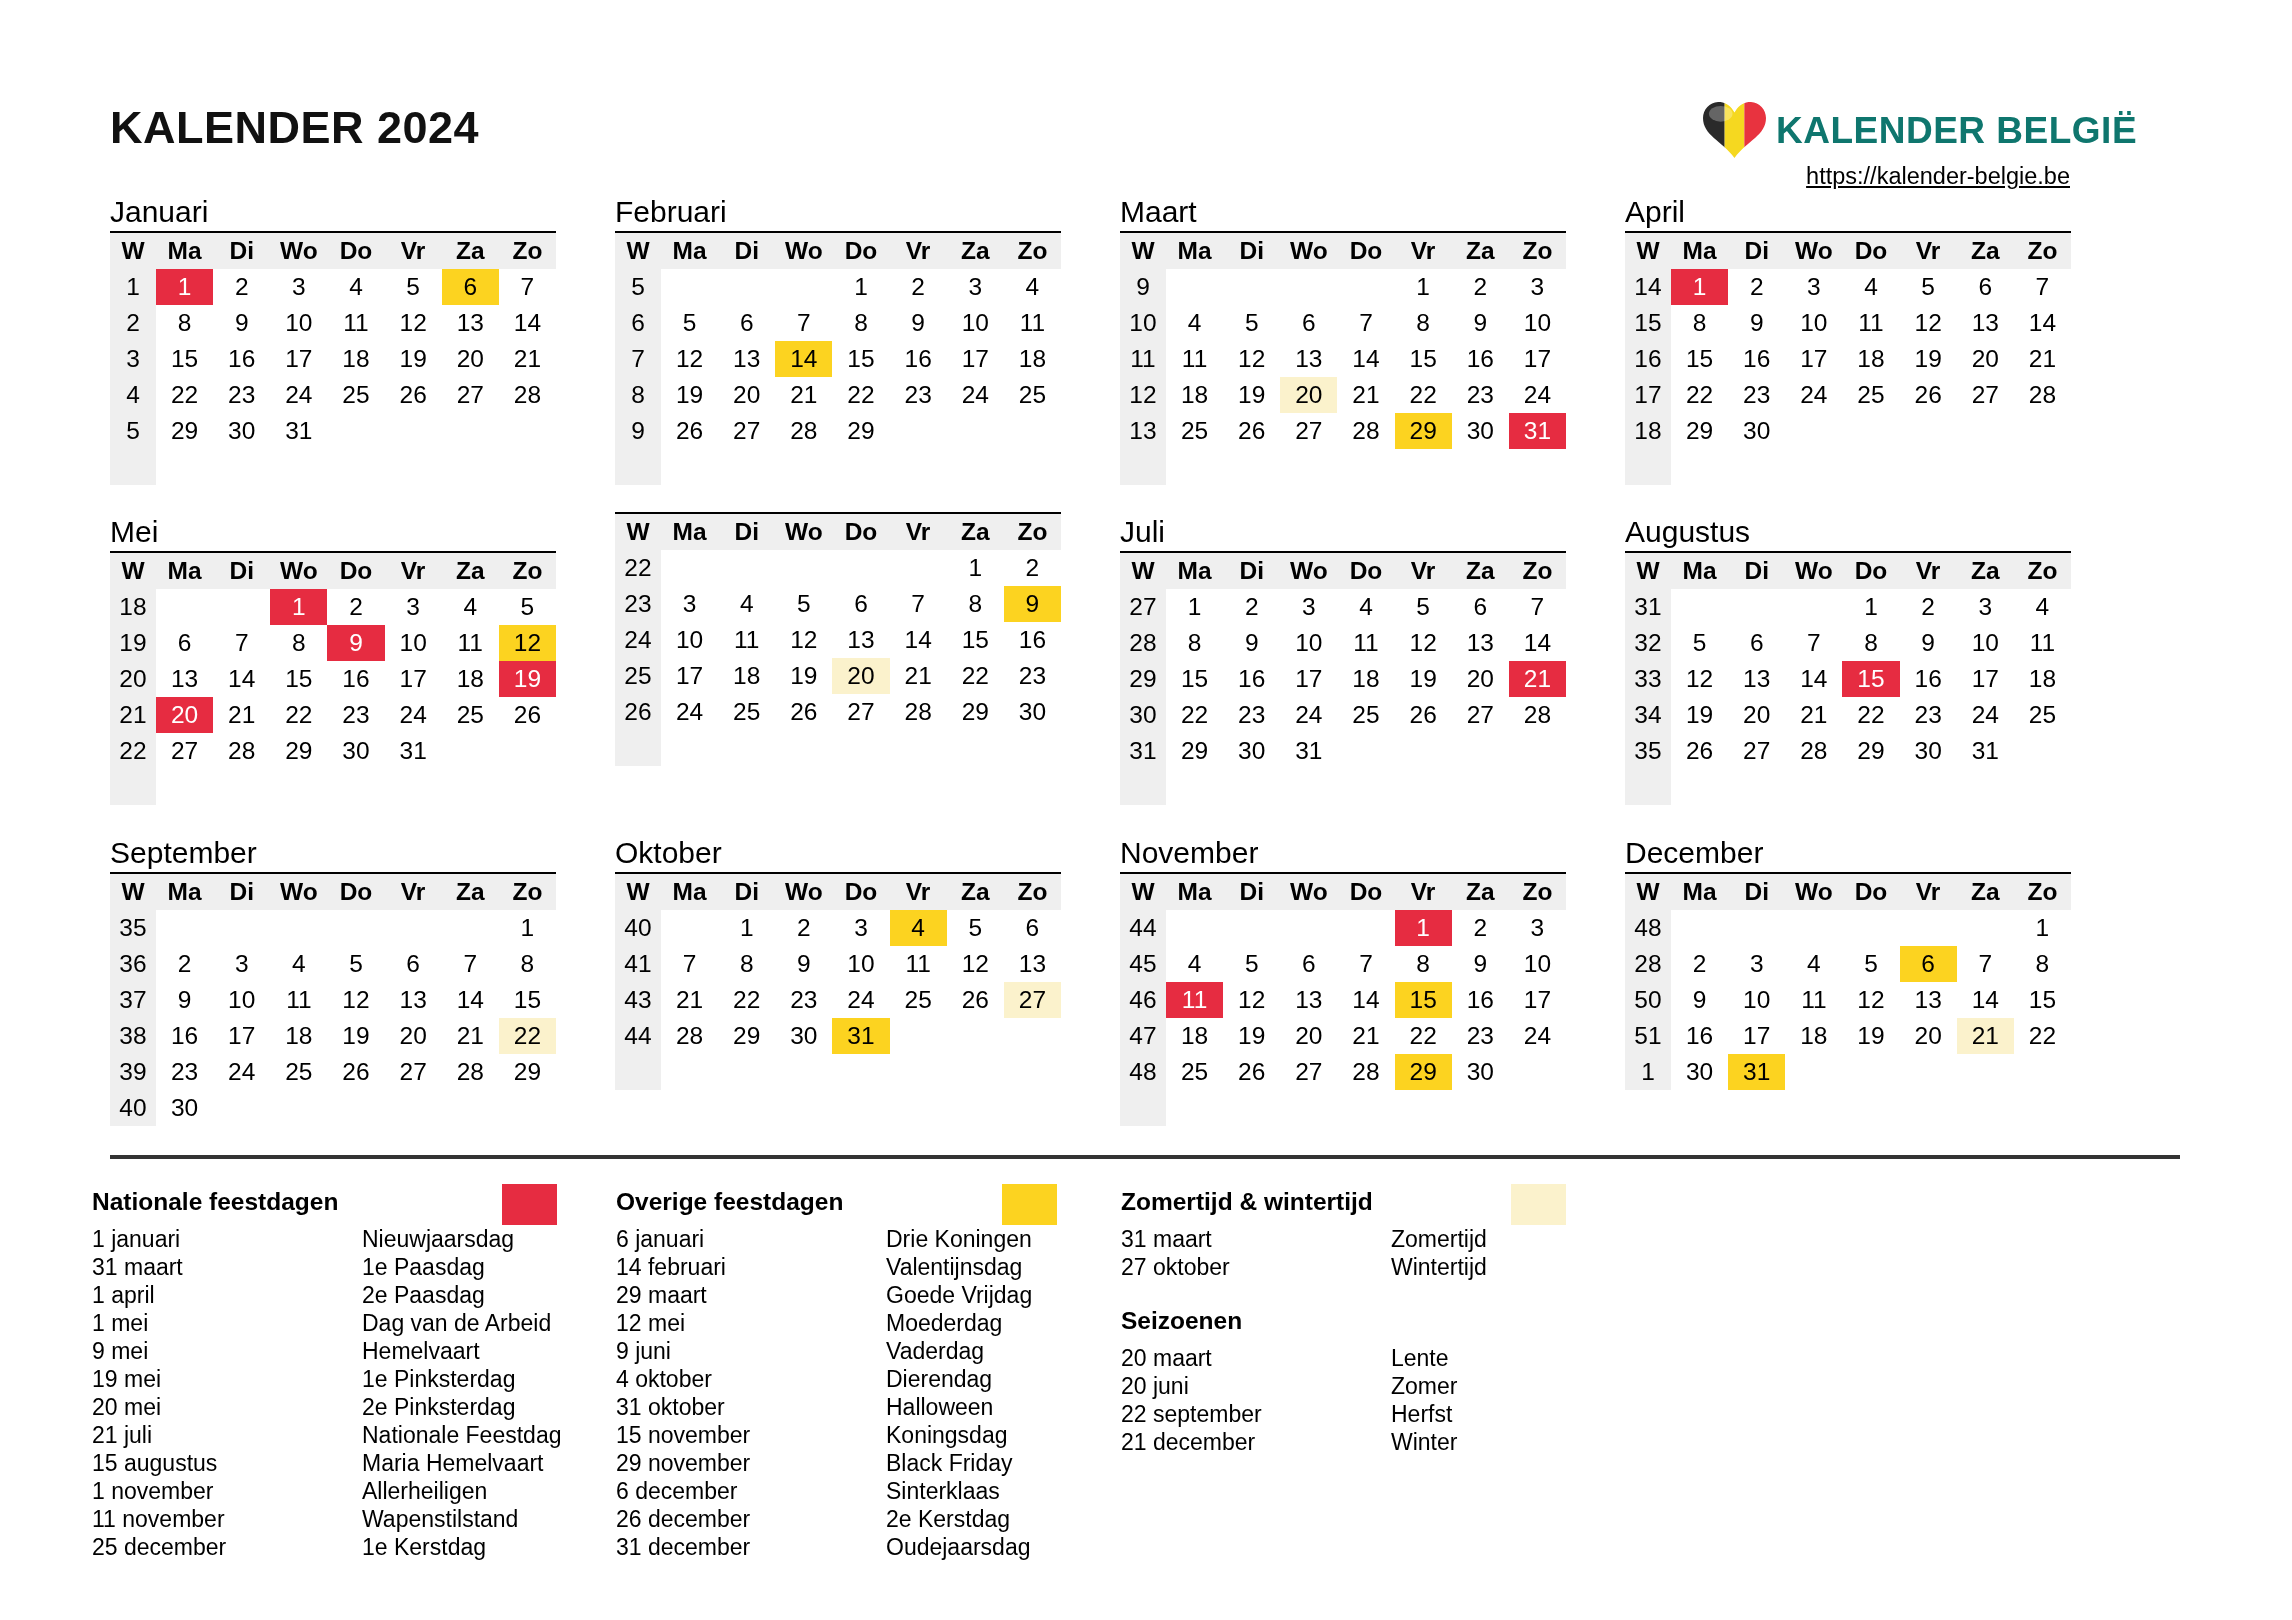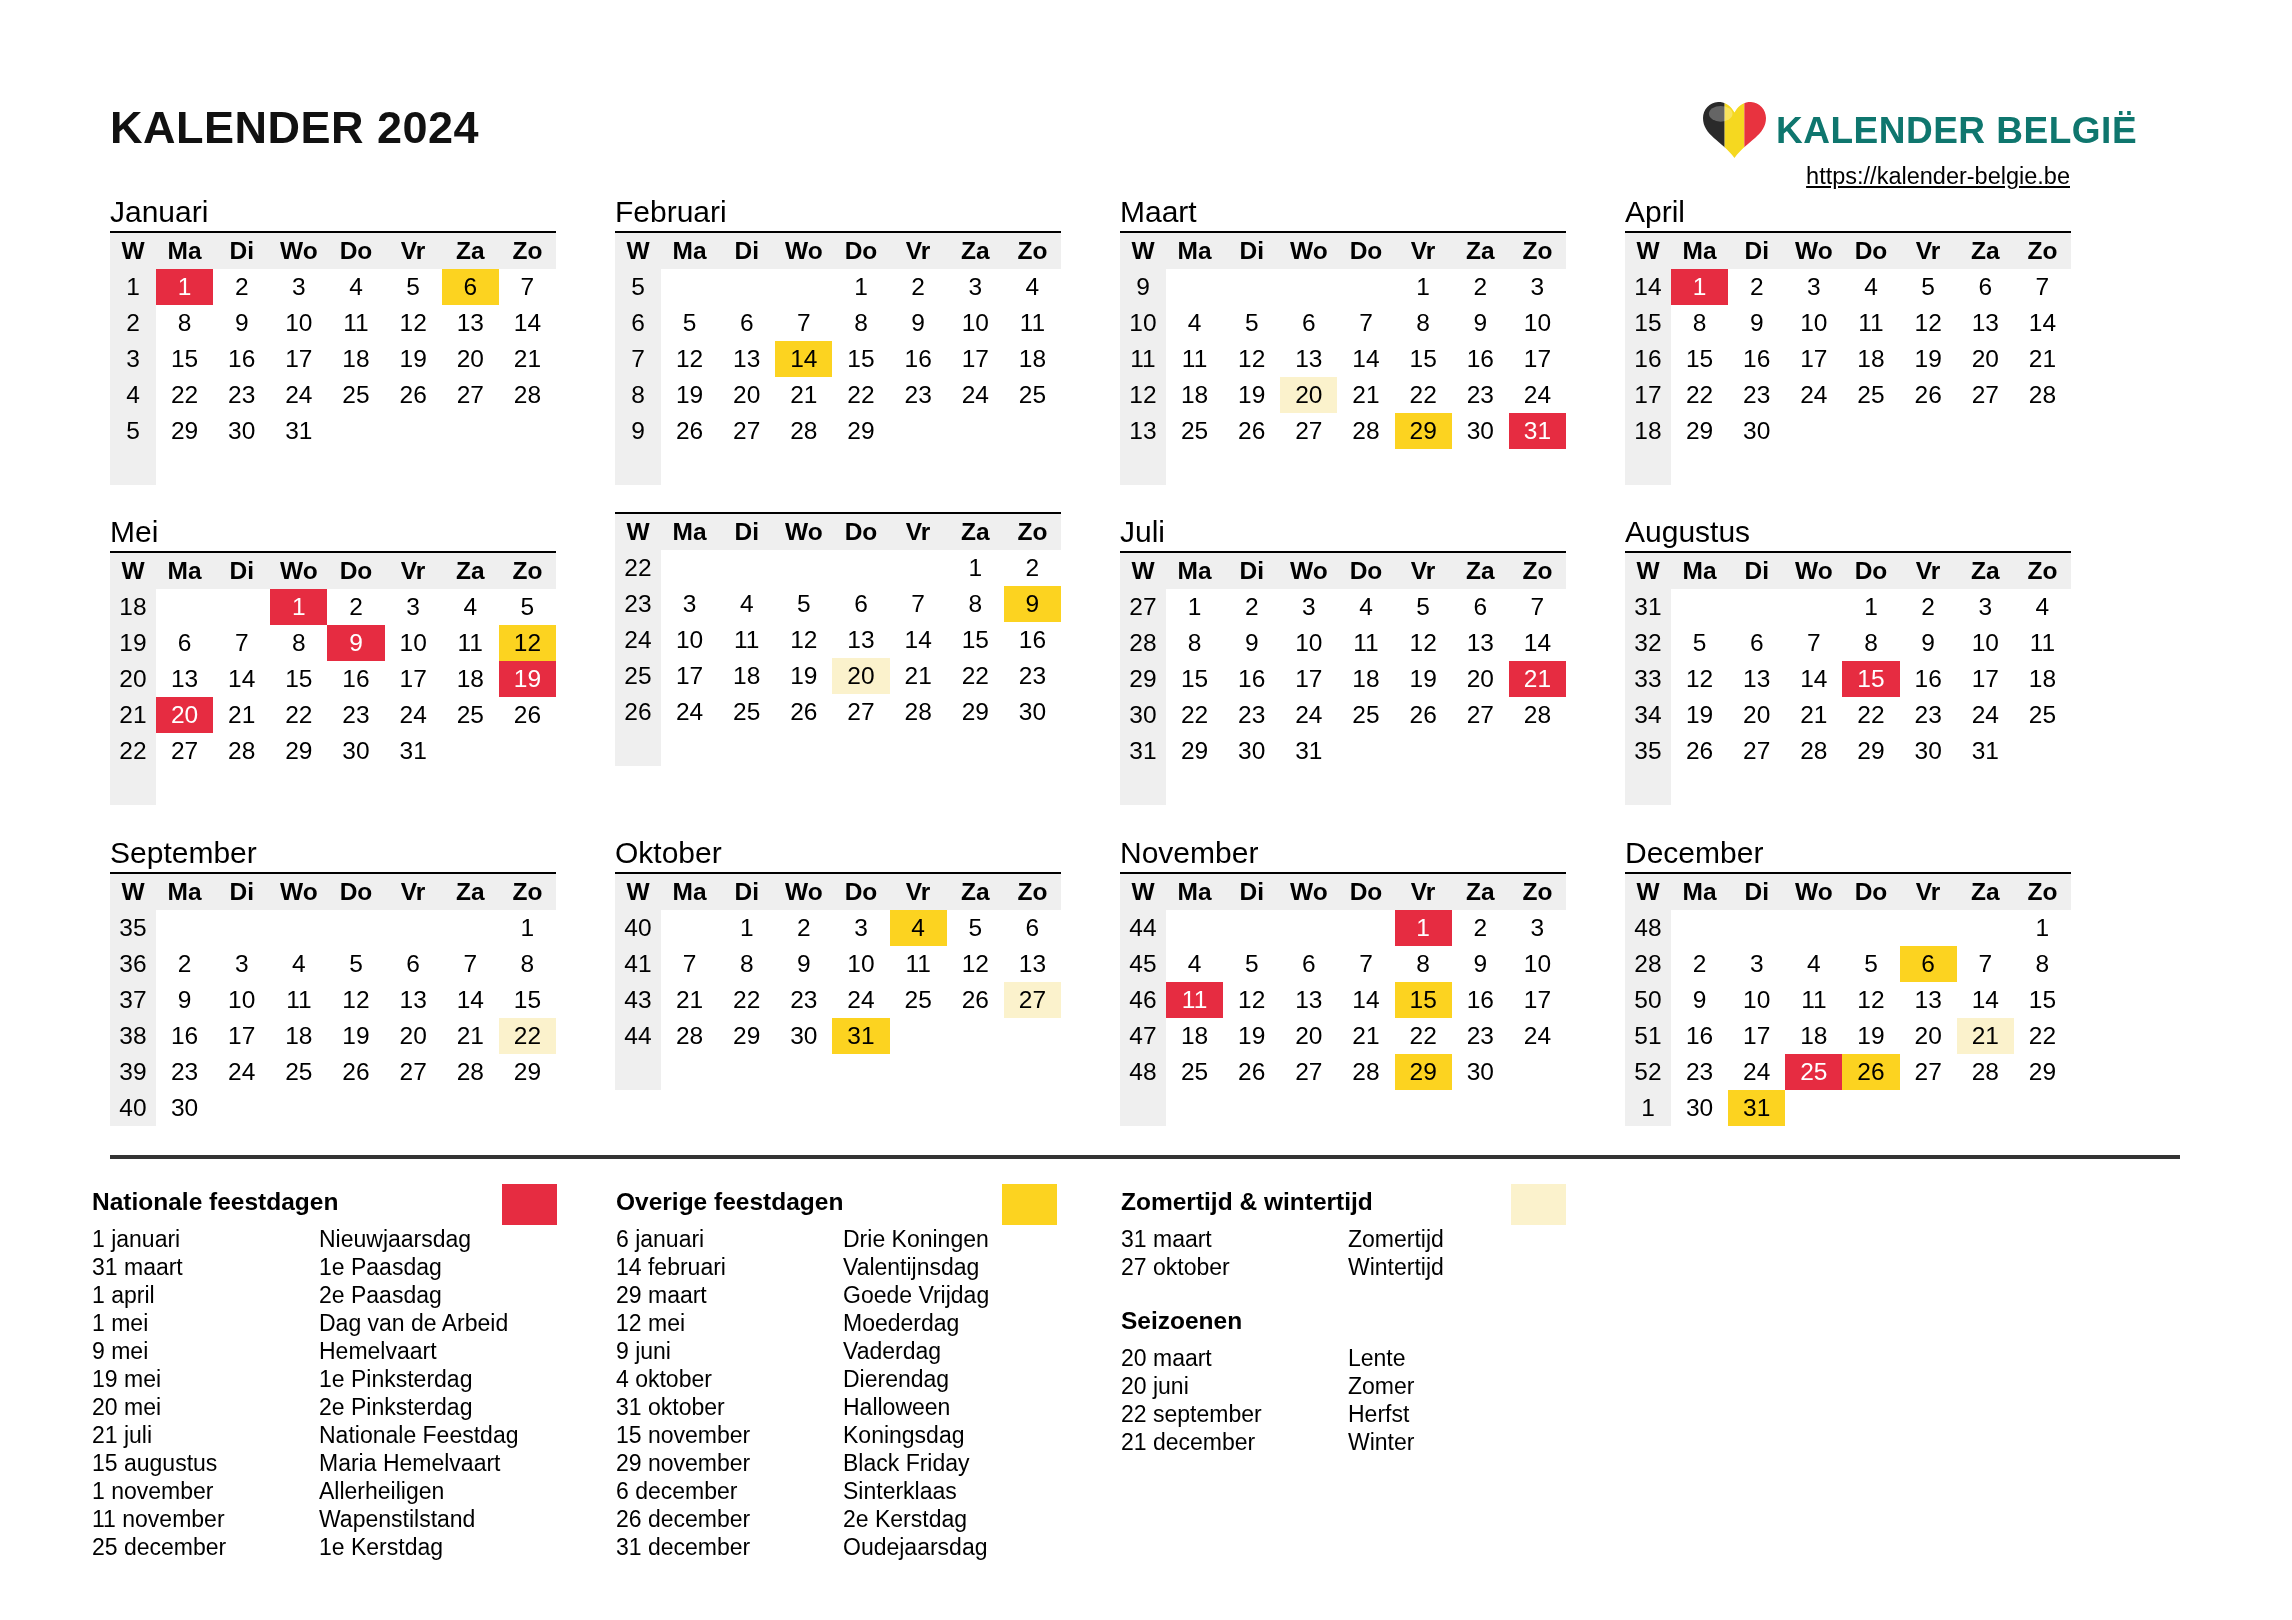--- a/index.html
+++ b/index.html
@@ -44,21 +44,21 @@
   .hl-yellow{background:var(--c-yellow);color:#000;}
   .hl-pale{background:var(--c-pale);color:#000;}
   .divider{
     position:absolute;left:110px;top:1155px;width:2070px;height:3.9px;background:#333;
   }
   .legend-block{position:absolute;width:490px;top:1187px;}
   .lb-1{left:92px;}
   .lb-2{left:616px;}
   .lb-3{left:1121px;}
   .legend-heading{font-size:24.5px;font-weight:bold;height:33px;line-height:29px;margin-bottom:4.9px;}
-  .legend-row{display:flex;height:28px;line-height:28px;font-size:23px;}
+  .legend-row{display:flex;height:28px;line-height:28px;font-size:23px;gap:43px;}
   .legend-date{width:227px;}
   .legend-name{flex:1;}
   .legend-subgap{height:25.5px;}
   .swatch{position:absolute;top:1184px;width:55px;height:41px;}
   .sw-1{left:502px;background:var(--c-red);}
   .sw-2{left:1002px;background:var(--c-yellow);}
   .sw-3{left:1511px;background:var(--c-pale);}
 </style>
 </head>
 <body>
@@ -1004,30 +1004,20 @@
               <td class="wcol">51</td>
               <td>16</td>
               <td>17</td>
               <td>18</td>
               <td>19</td>
               <td>20</td>
               <td class="hl-pale">21</td>
               <td>22</td>
             </tr>
             <tr>
-              <td class="wcol">52</td>
-              <td>23</td>
-              <td>24</td>
-              <td class="hl-red">25</td>
-              <td class="hl-yellow">26</td>
-              <td>27</td>
-              <td>28</td>
-              <td>29</td>
-            </tr>
-            <tr>
               <td class="wcol">1</td>
               <td>30</td>
               <td class="hl-yellow">31</td>
               <td></td>
               <td></td>
               <td></td>
               <td></td>
               <td></td>
             </tr>
           </tbody>

